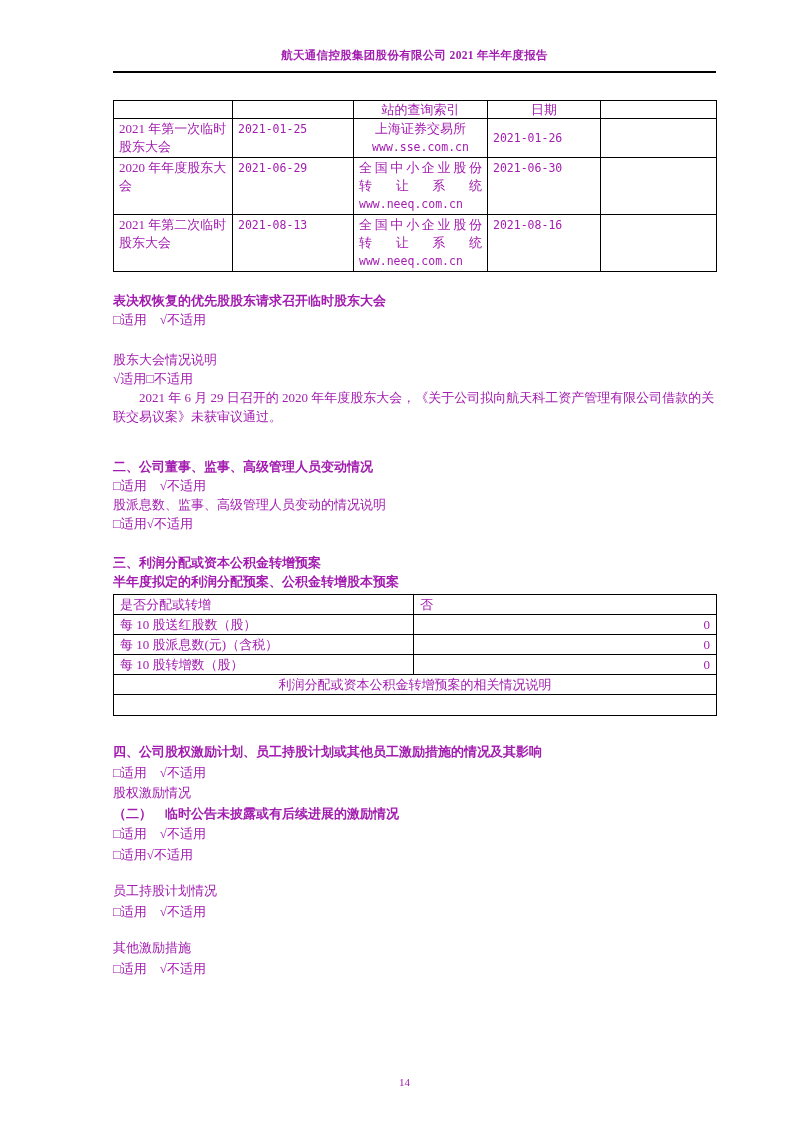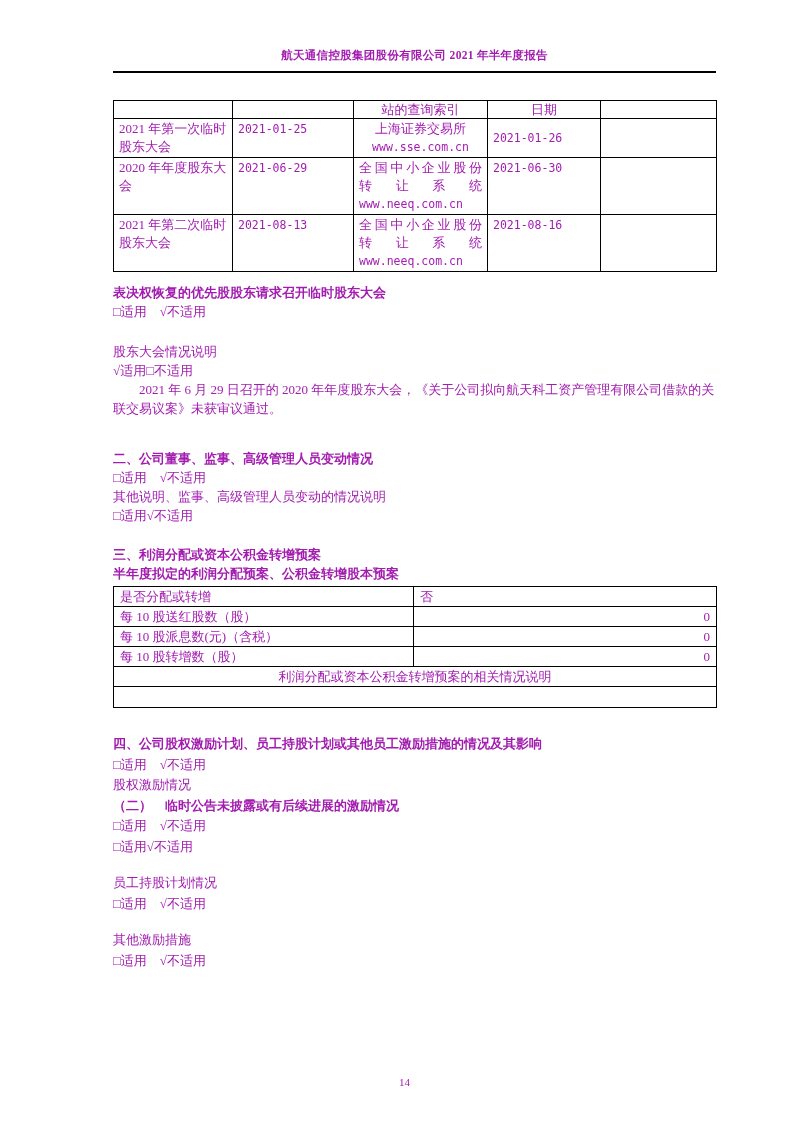--- a/index.html
+++ b/index.html
@@ -52,21 +52,21 @@
   .mono{font-family:"DejaVu Sans Mono",monospace;font-size:11.5px;}
   .cellline{display:block;}
   .just{text-align:justify;text-align-last:justify;}
   .ctr{text-align:center;}
   .t2{margin-top:3px;}
   .t2 td{line-height:17px;padding:1px 6px;}
   .t2 .val-r{text-align:right;}
   .t2 .note-hdr{text-align:center;}
   .t2 .empty-row{height:18px;}
   
-  .mt-pref{margin-top:11px;}
+  .mt-pref{margin-top:19px;}
   .mt-notelabel{margin-top:21px;}
   .mt-sec2{margin-top:31px;}
   .mt-sec3{margin-top:20px;}
   .mt-sec4{margin-top:26px;}
   .sec4 .line{line-height:20.5px;}
   .mt-other{margin-top:19px;}
   .mt-esop{margin-top:16px;}
   .mt-oi{margin-top:16px;}
   
   .page-number{
@@ -139,21 +139,21 @@
 
     <div class="line b mt-pref">表决权恢复的优先股股东请求召开临时股东大会</div>
     <div class="line">□适用　√不适用</div>
 
     <div class="line mt-notelabel">股东大会情况说明</div>
     <div class="line">√适用□不适用</div>
     <p class="para">2021 年 6 月 29 日召开的 2020 年年度股东大会，《关于公司拟向航天科工资产管理有限公司借款的关联交易议案》未获审议通过。</p>
 
     <div class="line b mt-sec2">二、公司董事、监事、高级管理人员变动情况</div>
     <div class="line">□适用　√不适用</div>
-    <div class="line">其他说明、监事、高级管理人员变动的情况说明</div>
+    <div class="line">股派息数、监事、高级管理人员变动的情况说明</div>
     <div class="line">□适用√不适用</div>
 
     <div class="line b mt-sec3">三、利润分配或资本公积金转增预案</div>
     <div class="line b">半年度拟定的利润分配预案、公积金转增股本预案</div>
 
     <table class="t2">
       <colgroup>
         <col style="width:300px">
           <col style="width:303px">
       </colgroup>

